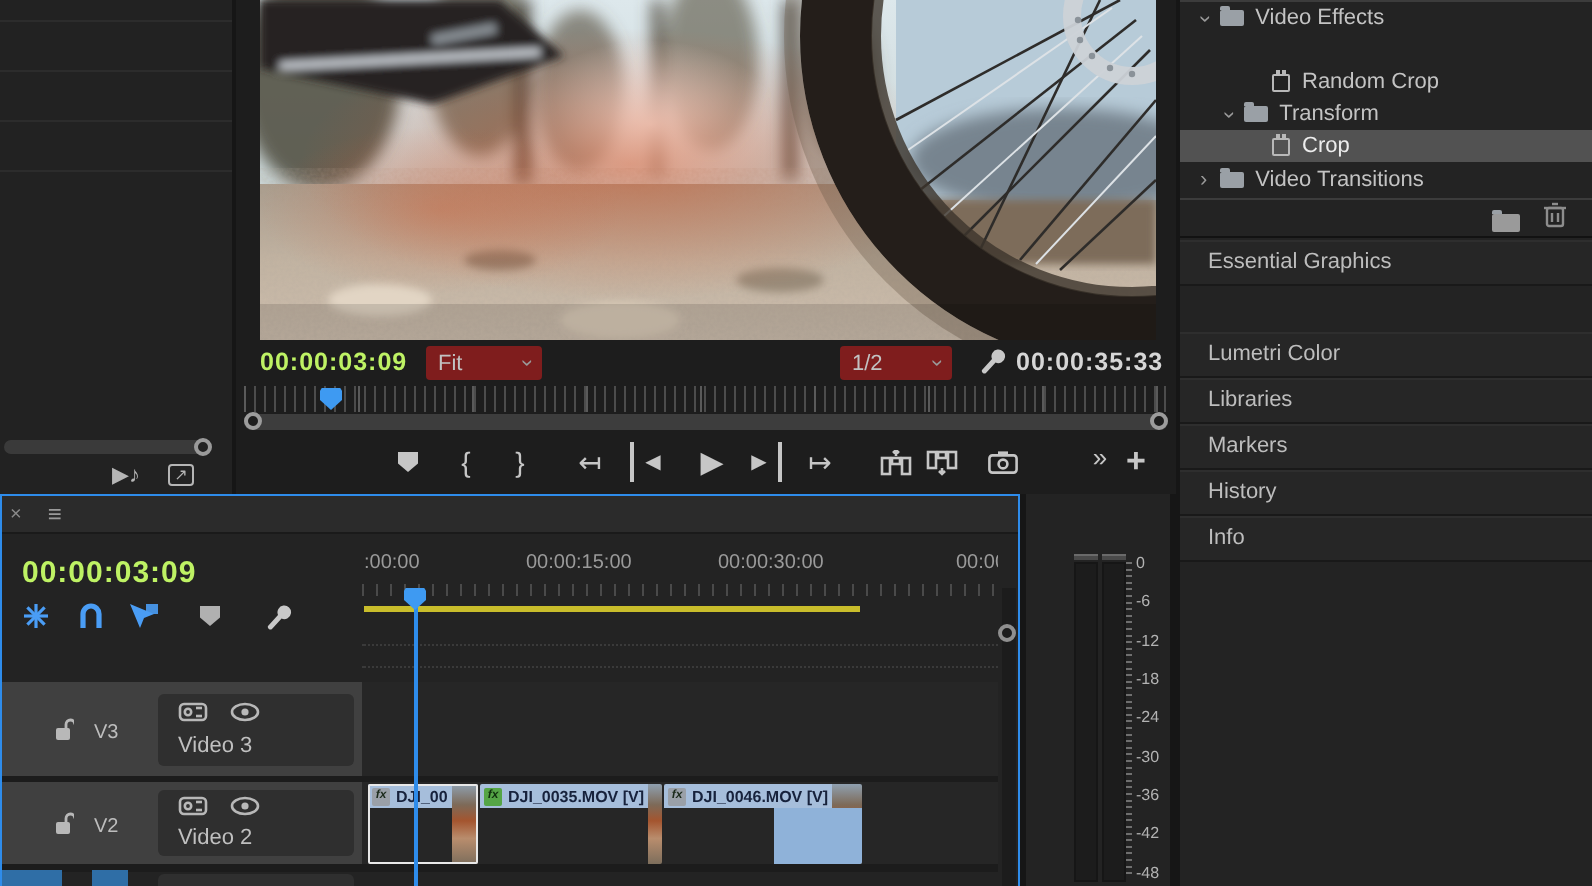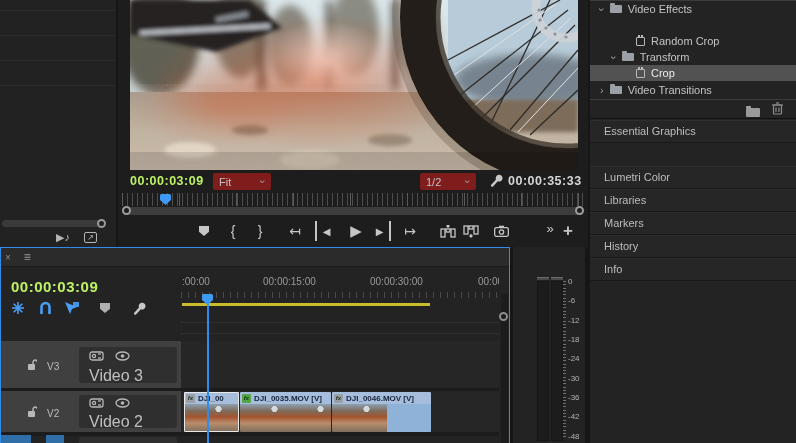--- a/index.html
+++ b/index.html
@@ -70,24 +70,24 @@
   #tl-ruler .ticks { position:absolute; left:0; top:22px; width:318px; height:6px;
     background:repeating-linear-gradient(90deg,#4a4a4a 0 1px,transparent 1px 7px); }
   #workarea { position:absolute; left:181px; top:55px; width:248px; height:3px; background:#c9bd2b; }
   .dotted-sep { position:absolute; left:180px; width:318px; border-top:1px dotted #3a3a3a; }
 
   .track { position:absolute; left:0; width:498px; }
   .track-head { position:absolute; left:0; top:0; width:180px; height:100%; background:#404040; }
   .track-body { position:absolute; left:180px; top:0; width:318px; height:100%; background:#262626; }
   .track-gap { position:absolute; left:0; width:498px; background:#1c1c1c; }
   .tid { position:absolute; left:46px; color:#bdbdbd; font-size:10px; }
-  .tname { position:absolute; color:#c0c0c0; font-size:16px; }
+  .tname { position:absolute; color:#c0c0c0; font-size:11px; }
   .tctrl { position:absolute; left:78px; width:98px; background:#2f2f2f; border-radius:3px; }
 
-  .clip { position:absolute; display:flex; flex-direction:column; overflow:hidden; border-radius:1px;justify-content:center; }
+  .clip { position:absolute; display:flex; flex-direction:row; overflow:hidden; border-radius:1px;justify-content:center; }
   .clip-head { height:12px; background:#a6bedb; color:#17223c; font-size:8px; font-weight:bold;
     display:flex; align-items:center; gap:3px; padding:0 2px; white-space:nowrap; overflow:hidden; }
   .fxbadge { flex:0 0 9px; width:9px; height:9px; border-radius:1px; background:#9aa0a8; color:#1c2b1c;
     font-size:6px; font-style:italic; font-weight:bold; display:flex; align-items:center; justify-content:center; }
   .fxbadge.green { background:#55a546; color:#10300e; }
   .clip-body { flex:1;
     background:
       radial-gradient(circle at 75% 18%, rgba(225,235,242,.85) 0 7%, transparent 8%),
       linear-gradient(180deg,#8fa0b0 0%,#7d6a58 26%,#a4552f 46%,#b98d6d 68%,#7d6e5c 100%);
     background-size:46px 100%, 100% 100%; background-repeat:repeat-x; }
@@ -373,21 +373,21 @@
     </span>
   <span class="tl-tools" style="left:128px">
     <svg width="15" height="15" viewBox="0 0 15 15">
         <path d="M3 12 L8 6.5 a3.4 3.4 0 1 1 1.8 1.8 L5 13.5 a1.3 1.3 0 0 1 -2 -1.5 z" fill="#c8c8c8"></path>
       </svg>
     </span>
 
   <div id="tl-ruler">
     <span class="abs" style="left:1px; top:6px">:00:00</span>
     <span class="abs" style="left:82px; top:6px">00:00:15:00</span>
-    <span class="abs" style="left:189px; top:6px">00:00:30:00</span>
+    <span class="abs" style="left:178px; top:6px">00:00:30:00</span>
     <span class="abs" style="left:297px; top:6px">00:00:4</span>
     <div class="ticks"></div>
   </div>
   <div id="workarea"></div>
   <div class="dotted-sep" style="top:74px"></div>
   <div class="dotted-sep" style="top:85px"></div>
 
   <div class="track" style="top:93px; height:47px">
     <div class="track-head">
       <svg class="abs" style="left:26px; top:18px" width="10" height="12" viewBox="0 0 10 12">

